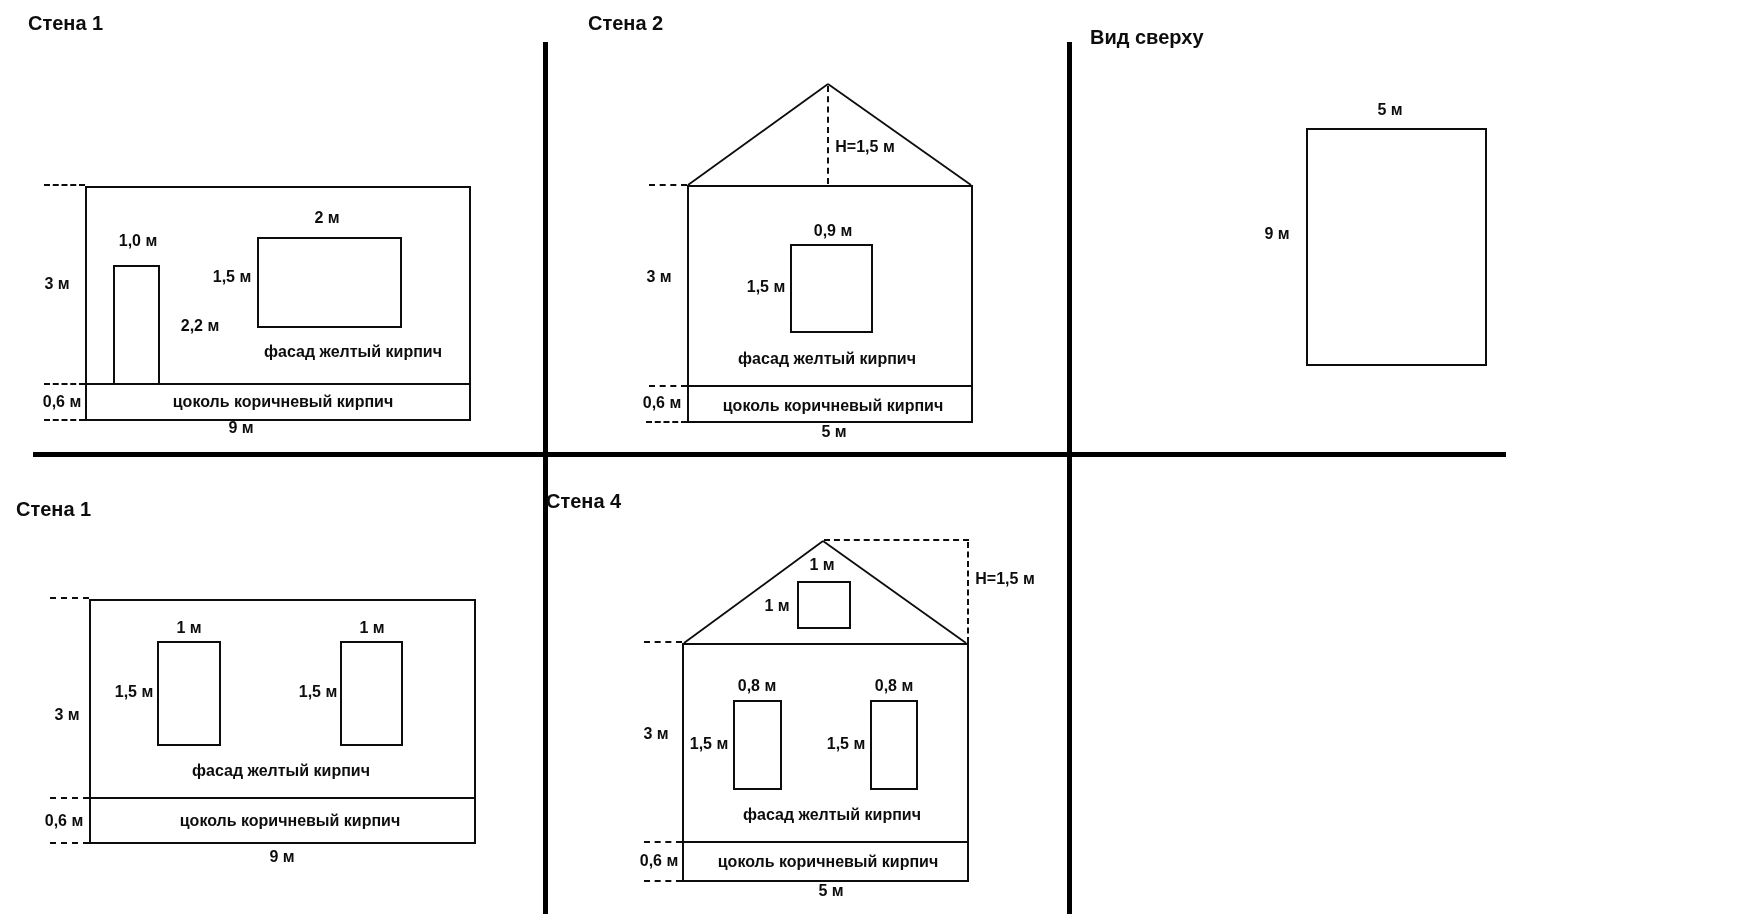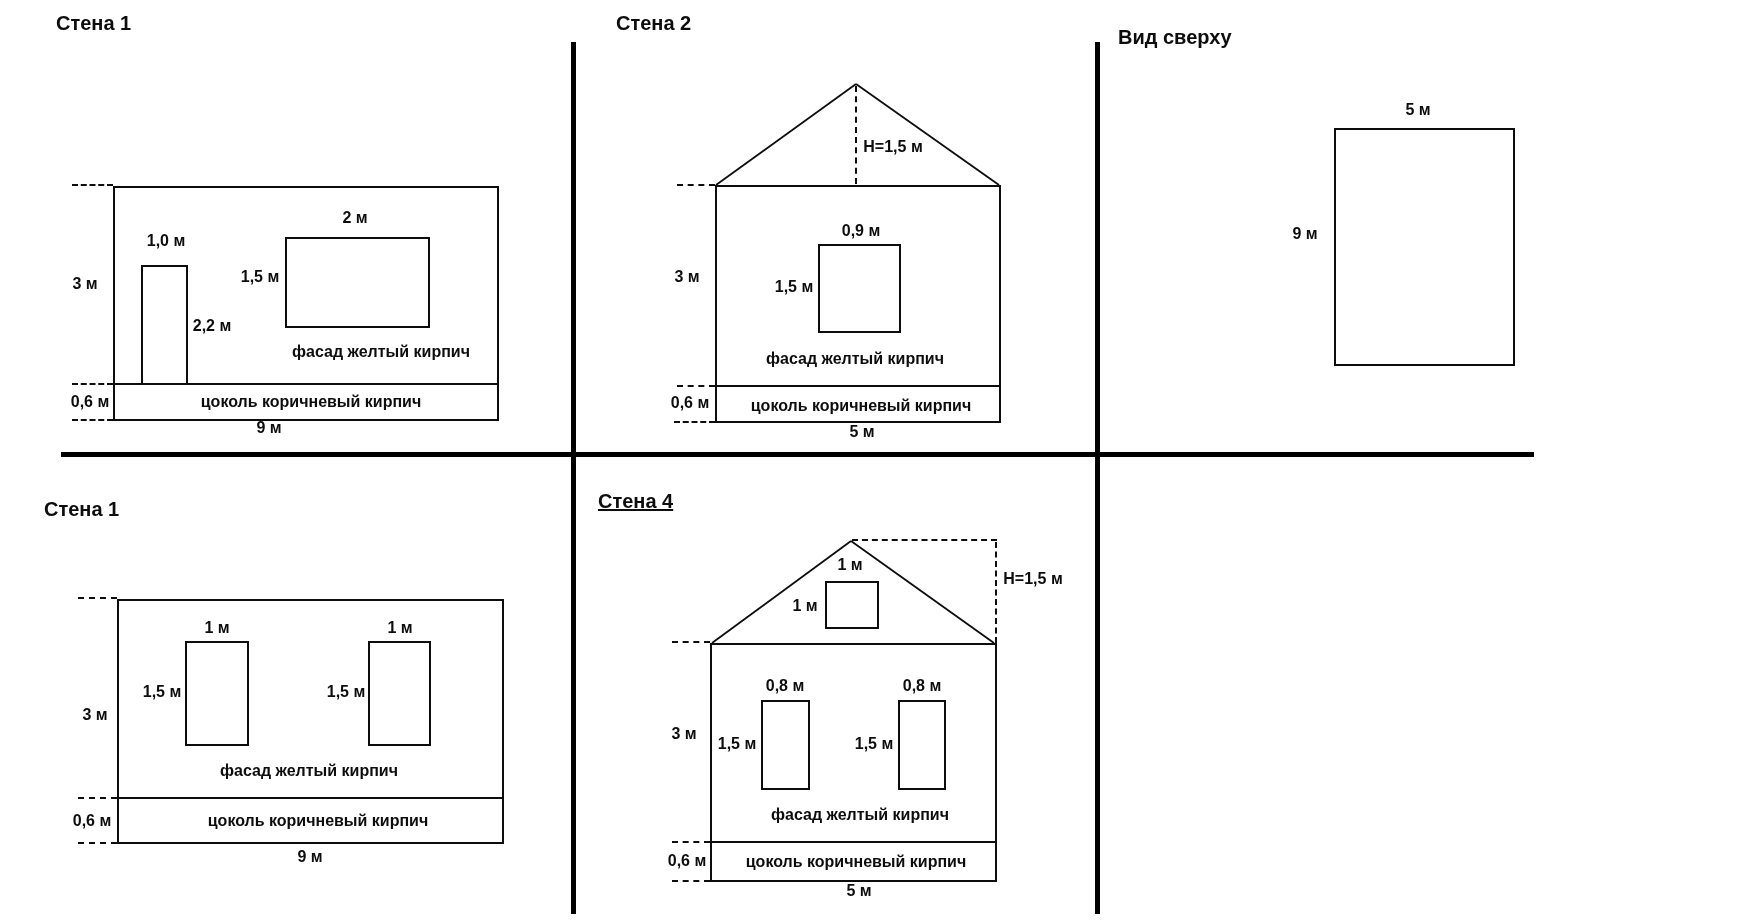--- a/index.html
+++ b/index.html
@@ -1,19 +1,19 @@
 <!DOCTYPE html>
 <html><head>
 <meta charset="utf-8">
 <style>
   * { margin:0; padding:0; box-sizing:border-box; }
   html,body { background:#ffffff; }
   #canvas {
     position:relative; width:1506px; height:921px; background:#ffffff;
-    font-family:"Liberation Sans", sans-serif; overflow:hidden; color:#0d0d0d;margin-left:28px;
+    font-family:"Liberation Sans", sans-serif; overflow:hidden; color:#0d0d0d;
   }
   .title { position:absolute; font-weight:700; font-size:20px; white-space:nowrap; }
   .lbl   { position:absolute; transform:translate(-50%,-50%); font-weight:700; font-size:16px; white-space:nowrap; }
   .rect  { position:absolute; border:2px solid #0d0d0d; background:#ffffff; }
   .divider { position:absolute; background:#000000; }
   .hdash { position:absolute; height:0; border-top:2px dashed #0d0d0d; }
   .vdash { position:absolute; width:0;  border-left:2px dashed #0d0d0d; }
   svg.overlay { position:absolute; left:0; top:0; pointer-events:none; }
 </style>
 </head>
@@ -35,21 +35,21 @@
   <div class="title" style="left:28px; top:12px;">Стена 1</div>
   <div class="rect" style="left:85px; top:186px; width:386px; height:199px;"></div>
   <div class="rect" style="left:85px; top:383px; width:386px; height:38px;"></div>
   <div class="rect" style="left:113px; top:265px; width:47px; height:120px;"></div>
   <div class="rect" style="left:257px; top:237px; width:145px; height:91px;"></div>
   <div class="hdash" style="left:44px; top:184px; width:41px;"></div>
   <div class="hdash" style="left:44px; top:383px; width:41px;"></div>
   <div class="hdash" style="left:44px; top:419px; width:41px;"></div>
   <div class="lbl" style="left:57px; top:284px;">3 м</div>
   <div class="lbl" style="left:138px; top:241px;">1,0 м</div>
-  <div class="lbl" style="left:184px; top:326px;">2,2 м</div>
+  <div class="lbl" style="left:200px; top:326px;">2,2 м</div>
   <div class="lbl" style="left:327px; top:218px;">2 м</div>
   <div class="lbl" style="left:232px; top:277px;">1,5 м</div>
   <div class="lbl" style="left:353px; top:352px;">фасад желтый кирпич</div>
   <div class="lbl" style="left:62px; top:402px;">0,6 м</div>
   <div class="lbl" style="left:283px; top:402px;">цоколь коричневый кирпич</div>
   <div class="lbl" style="left:241px; top:428px;">9 м</div>
 
   <div class="title" style="left:588px; top:12px;">Стена 2</div>
   <div class="rect" style="left:687px; top:185px; width:286px; height:202px;"></div>
   <div class="rect" style="left:687px; top:385px; width:286px; height:38px;"></div>
@@ -83,21 +83,21 @@
   <div class="lbl" style="left:189px; top:628px;">1 м</div>
   <div class="lbl" style="left:372px; top:628px;">1 м</div>
   <div class="lbl" style="left:134px; top:692px;">1,5 м</div>
   <div class="lbl" style="left:318px; top:692px;">1,5 м</div>
   <div class="lbl" style="left:67px; top:715px;">3 м</div>
   <div class="lbl" style="left:281px; top:771px;">фасад желтый кирпич</div>
   <div class="lbl" style="left:64px; top:821px;">0,6 м</div>
   <div class="lbl" style="left:290px; top:821px;">цоколь коричневый кирпич</div>
   <div class="lbl" style="left:282px; top:857px;">9 м</div>
 
-  <div class="title" style="left:570px; top:490px;text-decoration:underline;">Стена 4</div>
+  <div class="title" style="left:546px; top:490px;">Стена 4</div>
   <div class="rect" style="left:682px; top:643px; width:287px; height:200px;"></div>
   <div class="rect" style="left:682px; top:841px; width:287px; height:41px;"></div>
   <div class="rect" style="left:797px; top:581px; width:54px; height:48px;"></div>
   <div class="rect" style="left:733px; top:700px; width:49px; height:90px;"></div>
   <div class="rect" style="left:870px; top:700px; width:48px; height:90px;"></div>
   <div class="hdash" style="left:824px; top:539px; width:145px;"></div>
   <div class="vdash" style="left:967px; top:542px; height:101px;"></div>
   <div class="hdash" style="left:644px; top:641px; width:38px;"></div>
   <div class="hdash" style="left:644px; top:841px; width:38px;"></div>
   <div class="hdash" style="left:644px; top:880px; width:38px;"></div>

